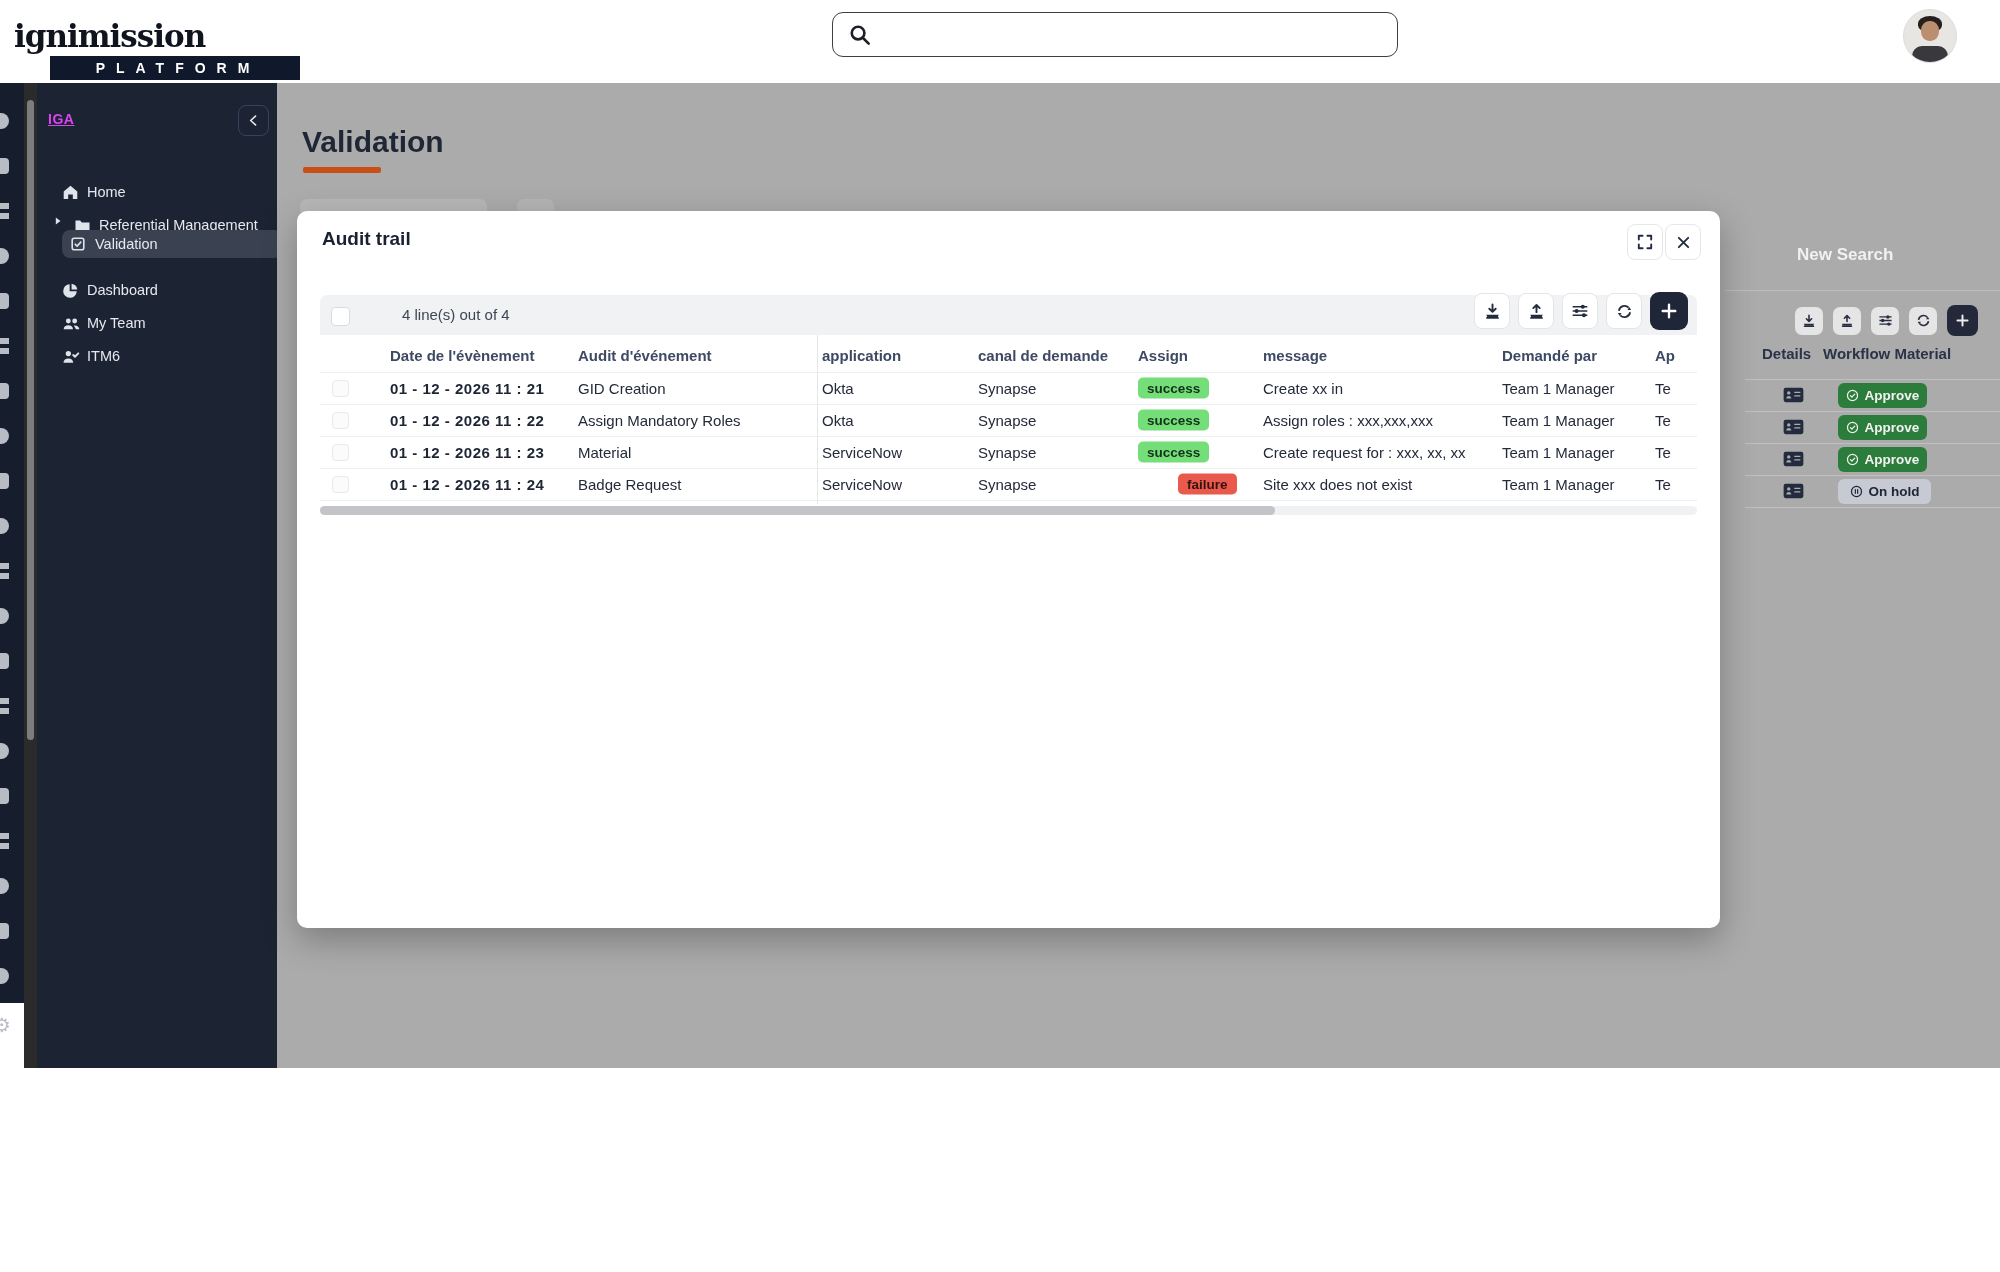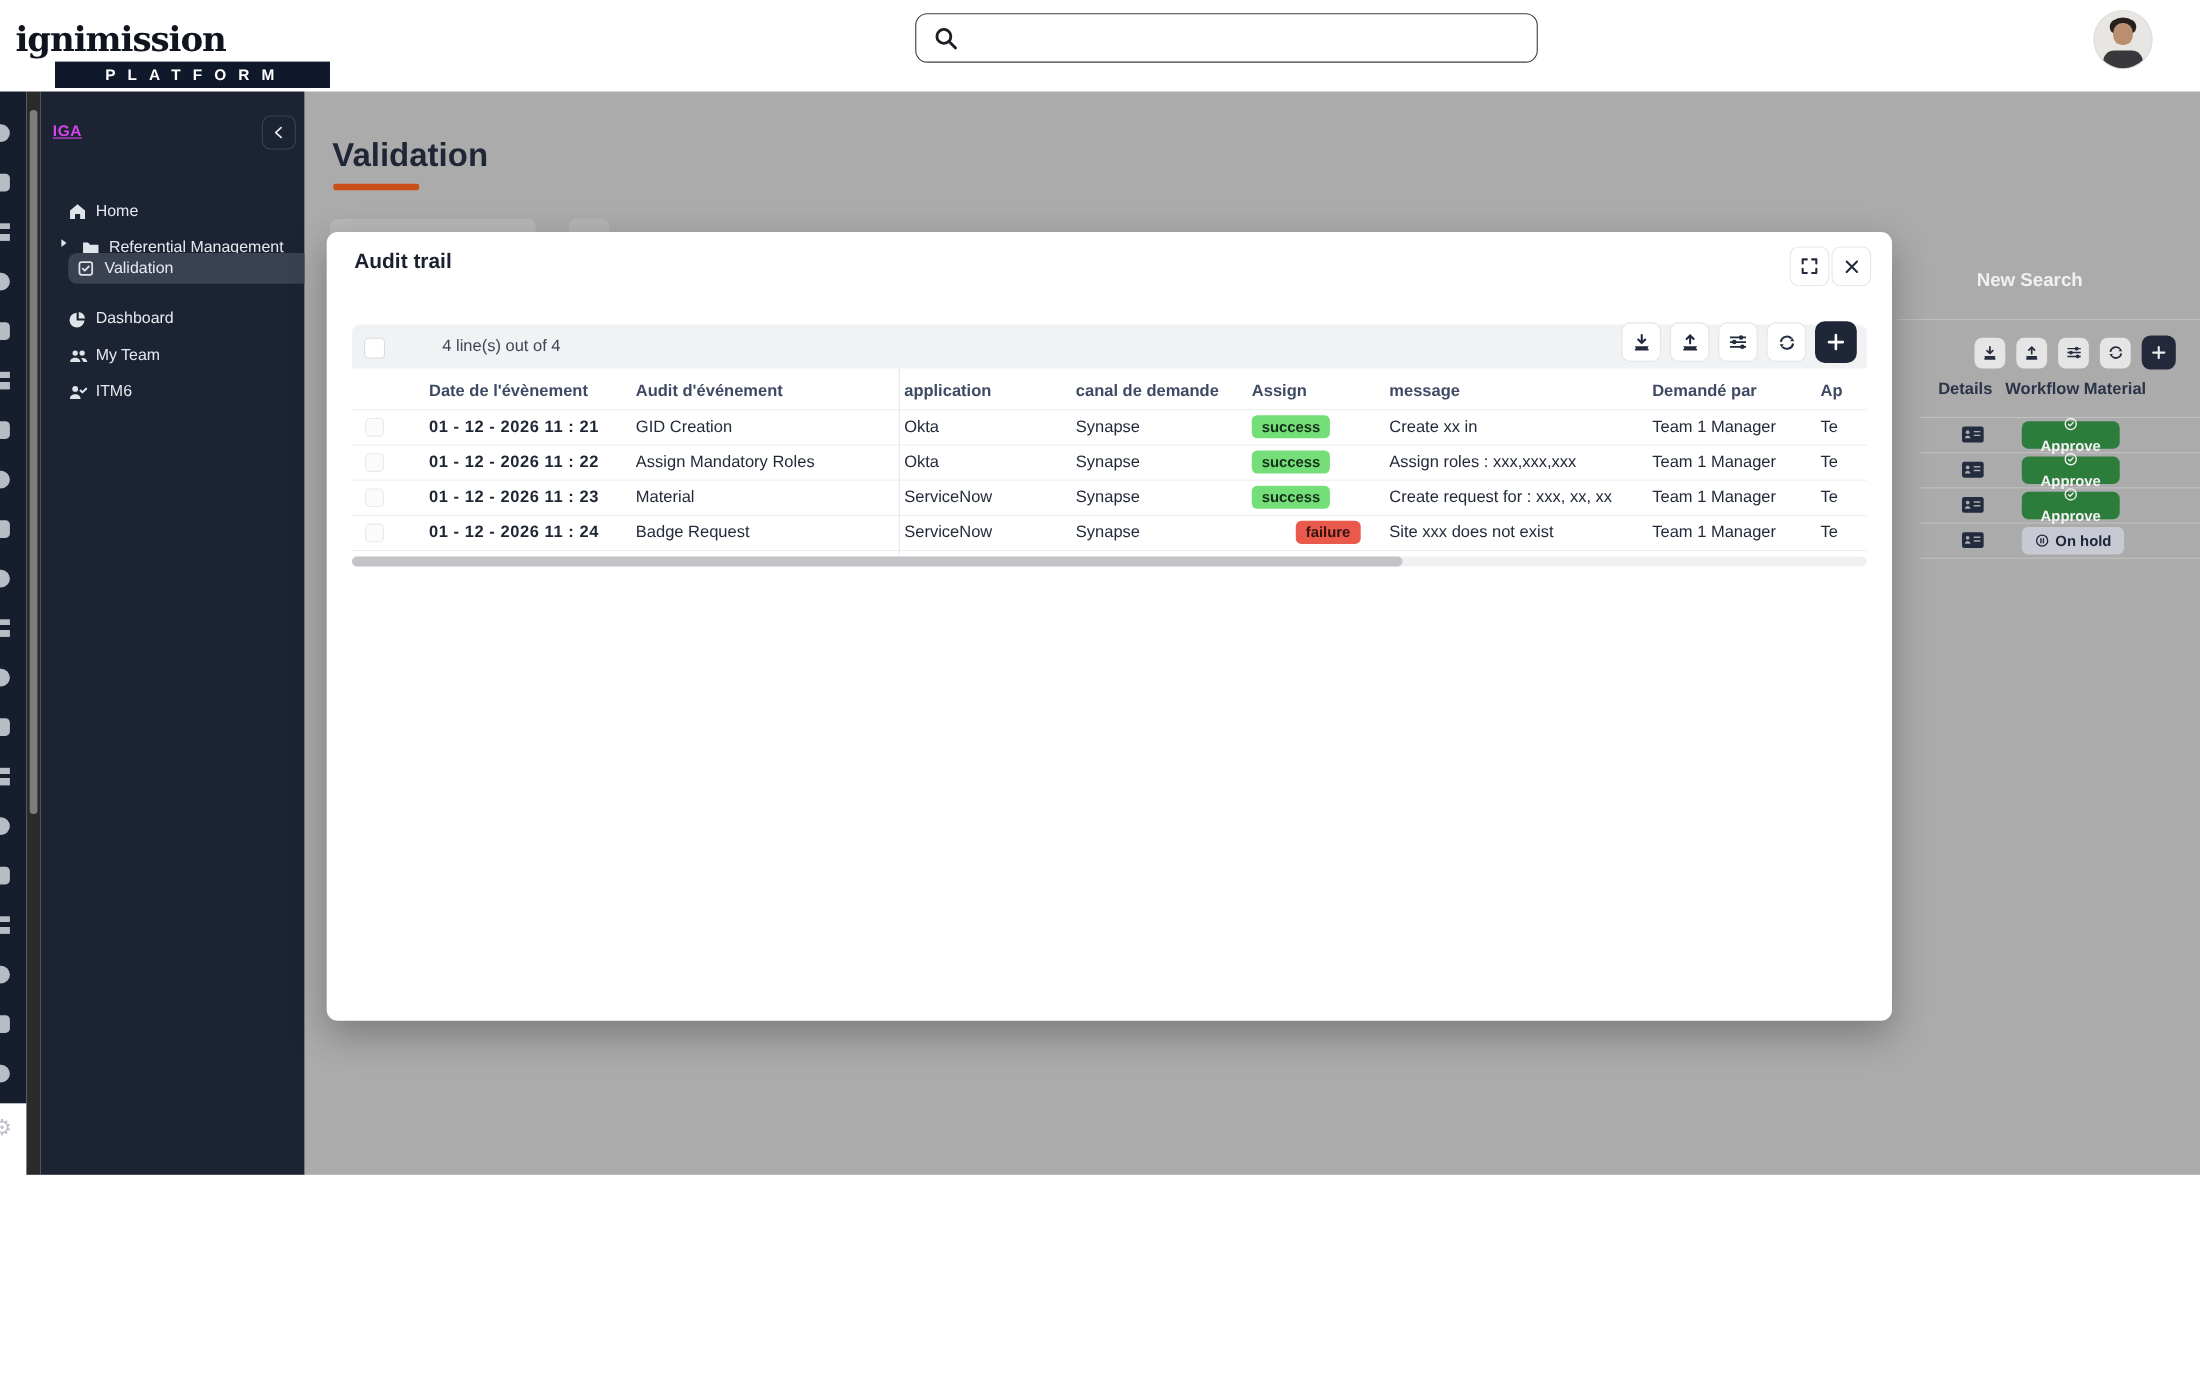--- a/index.html
+++ b/index.html
@@ -58,21 +58,21 @@
   .bg-toolbar{position:absolute;left:1518px;top:222px;display:flex;gap:10px;align-items:center;}
   .ibtn-sm{width:28px;height:28px;background:#e5e5e5;border-radius:7px;display:flex;align-items:center;
            justify-content:center;color:#262e40;cursor:pointer;}
   .plus-sm{width:31px;height:31px;background:#23293B;border-radius:8px;display:flex;align-items:center;
            justify-content:center;color:#ececec;cursor:pointer;}
   .bg-th{position:absolute;top:262px;font-size:15px;font-weight:700;color:#2A3347;}
   .bg-row-line{position:absolute;left:1468px;width:517px;height:1px;background:#c0c0c0;}
   .bg-card-ic{position:absolute;left:1506px;width:21px;height:16px;color:#232B3E;cursor:pointer;}
   .btn-approve{position:absolute;left:1561px;width:89px;height:25px;background:#2C7C3B;border-radius:6px;
            color:#f2f3f2;font-size:13.5px;font-weight:700;display:flex;align-items:center;justify-content:center;
-           gap:6px;cursor:pointer;flex-direction:column;}
+           gap:6px;cursor:pointer;}
   .btn-onhold{position:absolute;left:1561px;width:93px;height:25px;background:#c7cad2;border-radius:6px;
            color:#20263A;font-size:13.5px;font-weight:700;display:flex;align-items:center;justify-content:center;
            gap:6px;cursor:pointer;}
 
   
   .modal{position:absolute;left:297px;top:211px;width:1423px;height:717px;background:#ffffff;border-radius:10px;
          box-shadow:0 12px 34px rgba(0,0,0,.28);z-index:40;}
   .modal-title{position:absolute;left:25px;top:17px;font-size:19px;font-weight:700;color:#1A2130;}
   .mbtn{position:absolute;top:13px;width:34px;height:34px;border:1px solid #e4e6ea;border-radius:8px;background:#fff;
         display:flex;align-items:center;justify-content:center;color:#232B3E;cursor:pointer;}

